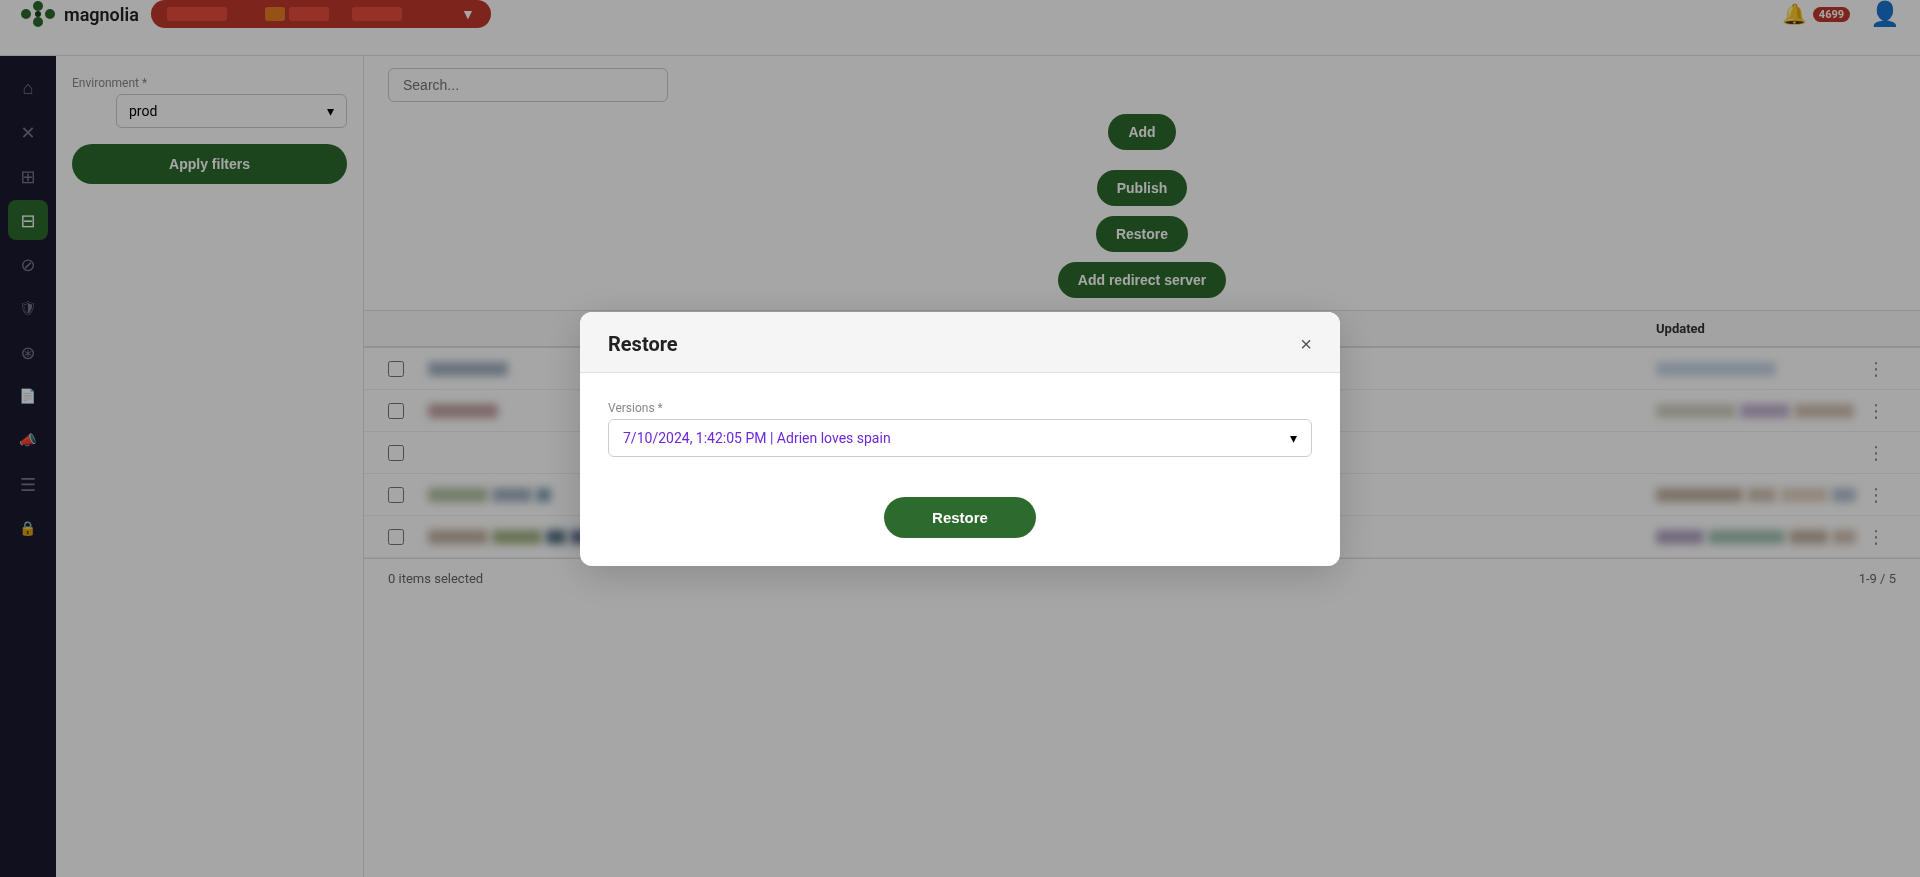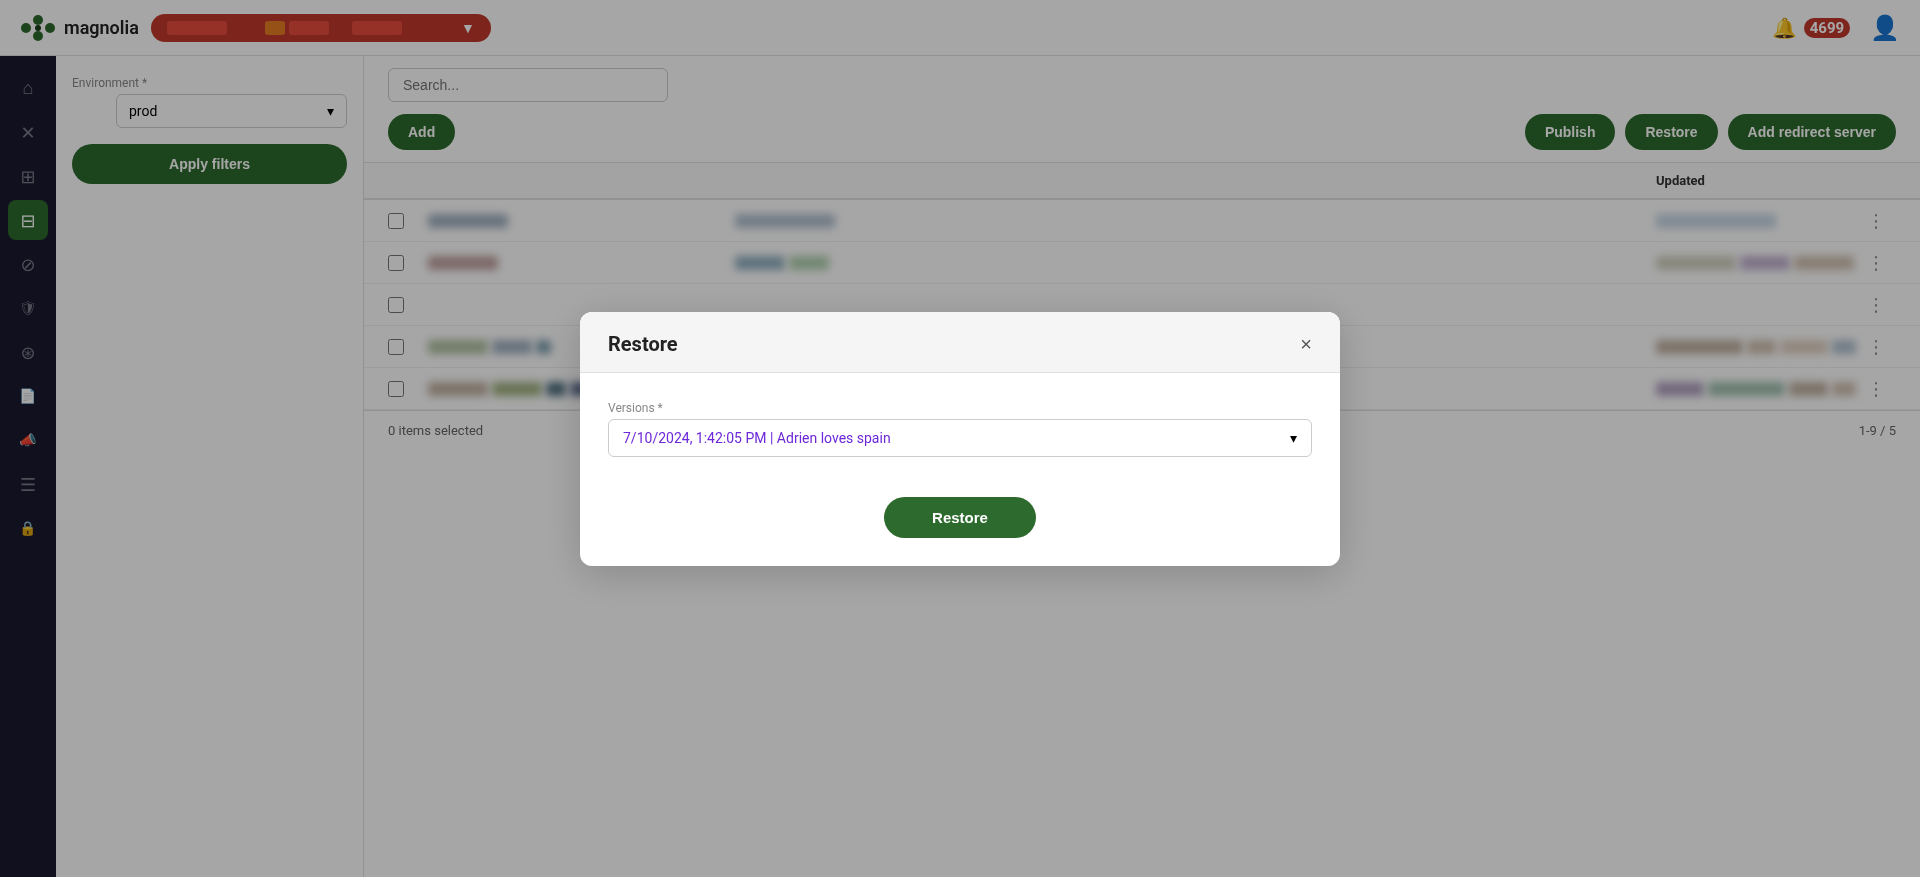--- a/index.html
+++ b/index.html
@@ -1,40 +1,40 @@
 <!DOCTYPE html>
 <html><head>
   <meta charset="utf-8">
   <style>
     * { box-sizing: border-box; margin: 0; padding: 0; }
     body { font-family: -apple-system, BlinkMacSystemFont, 'Segoe UI', Roboto, sans-serif; background: #f5f5f5; overflow: hidden; }
 
     
     .topbar {
-      display: flex; align-items: center; justify-content: space-between;
+      display: flex; align-items: flex-start; justify-content: space-between;
       background: #fff; height: 56px; padding: 0 20px;
       border-bottom: 1px solid #e0e0e0; position: relative; z-index: 10;
     }
     .topbar-left { display: flex; align-items: center; gap: 12px; }
     .logo { display: flex; align-items: center; gap: 8px; }
     .logo-icon { width: 36px; height: 28px; }
     .logo-text { font-size: 18px; font-weight: 600; color: #222; }
     .status-bar {
       background: #c0392b; border-radius: 20px; padding: 6px 16px;
       display: flex; align-items: center; gap: 8px; cursor: pointer;
       min-width: 340px;
     }
     .status-bar-inner { display: flex; gap: 4px; align-items: center; flex: 1; }
     .status-block { height: 14px; border-radius: 3px; }
     .status-chevron { color: #fff; font-size: 14px; margin-left: 8px; }
     .topbar-right { display: flex; align-items: center; gap: 20px; }
     .notif-btn { position: relative; cursor: pointer; display: flex; align-items: center; gap: 6px; }
     .notif-icon { font-size: 20px; color: #555; }
     .notif-badge {
-      background: #c0392b; color: #fff; font-size: 15px; font-weight: 700;
+      background: #c0392b; color: #fff; font-size: 11px; font-weight: 700;
       border-radius: 10px; padding: 1px 6px;
     }
     .user-icon { font-size: 24px; color: #555; cursor: pointer; }
 
     
     .main-layout { display: flex; height: calc(100vh - 56px); }
 
     
     .sidebar {
       width: 56px; background: #1a1a2e; display: flex; flex-direction: column;
@@ -68,21 +68,21 @@
     .content { flex: 1; display: flex; flex-direction: column; overflow: hidden; position: relative; }
 
     
     .content-header { background: #fff; border-bottom: 1px solid #e0e0e0; padding: 12px 24px 0; }
     .breadcrumb { font-size: 13px; color: #666; margin-bottom: 12px; }
     .search-row { display: flex; align-items: center; gap: 12px; margin-bottom: 12px; }
     .search-input {
       border: 1px solid #ccc; border-radius: 6px; padding: 8px 14px;
       font-size: 14px; width: 280px;
     }
-    .toolbar-row { display: flex; align-items: center; gap: 10px; padding-bottom: 12px; }
+    .toolbar-row { display: flex; align-items: center; gap: 10px; padding-bottom: 12px; flex-direction: column; }
     .toolbar-btn {
       background: #2d6a2d; color: #fff; border: none; border-radius: 24px;
       padding: 10px 20px; font-size: 14px; font-weight: 600; cursor: pointer;
     }
     .toolbar-spacer { flex: 1; }
 
     
     .table-area { flex: 1; overflow-y: auto; padding: 0; background: #fff; }
     .table-header-row {
       display: grid; grid-template-columns: 40px 1fr 1fr 1fr 1fr 200px 40px;

